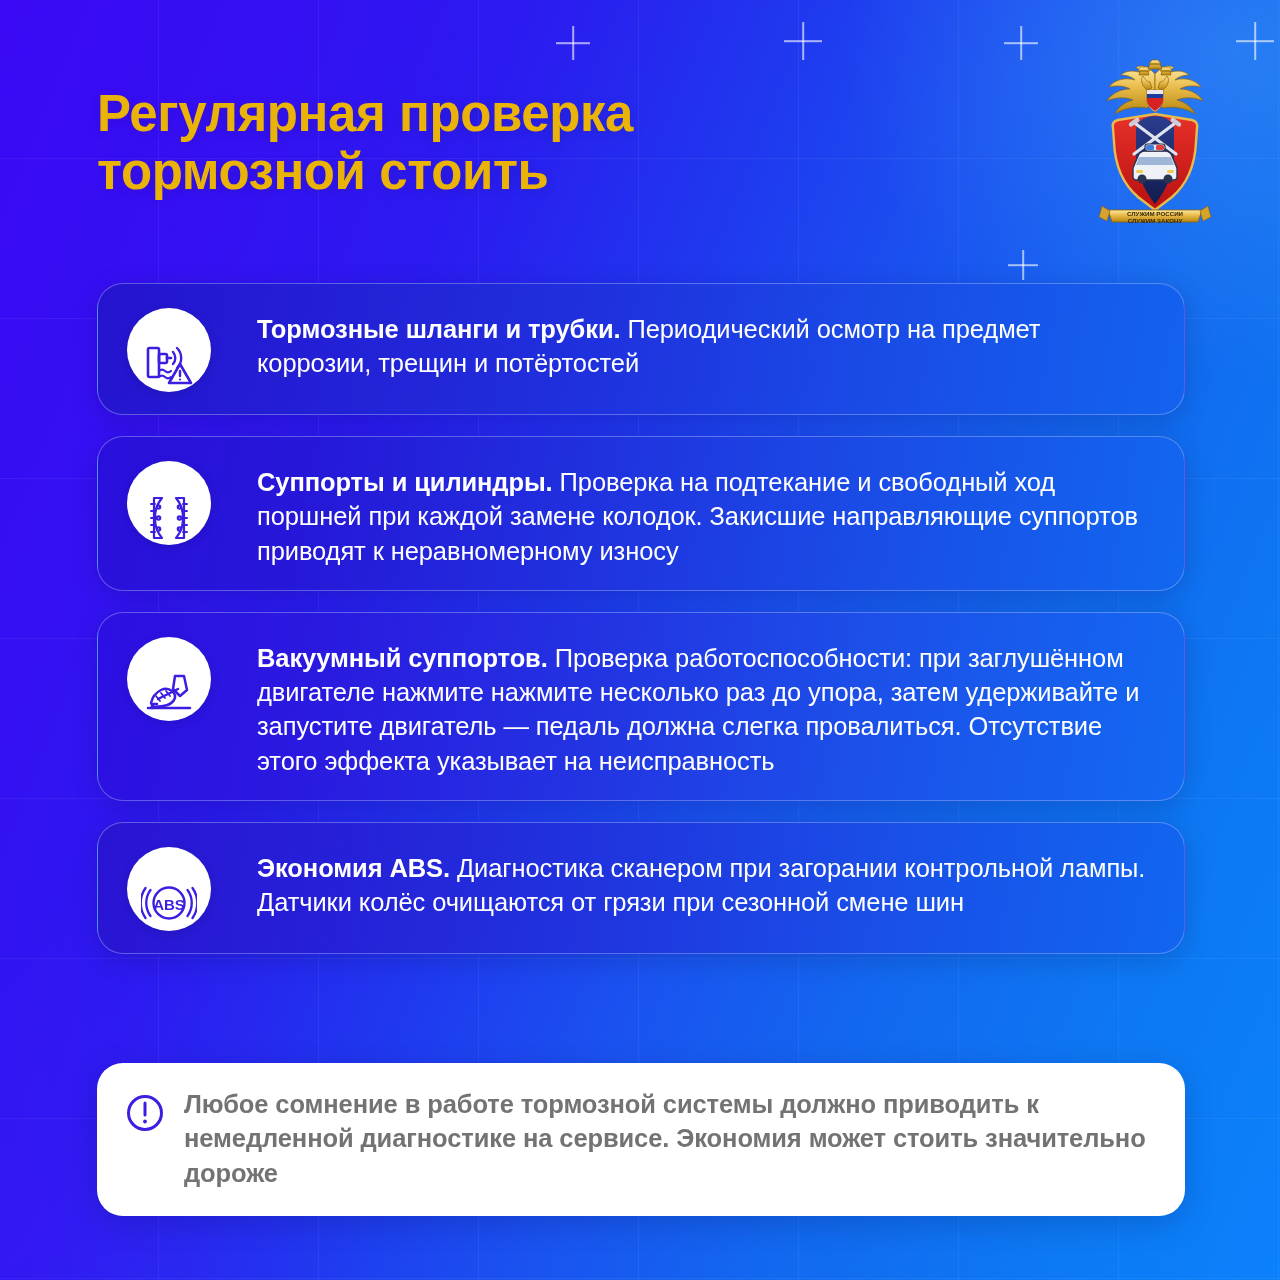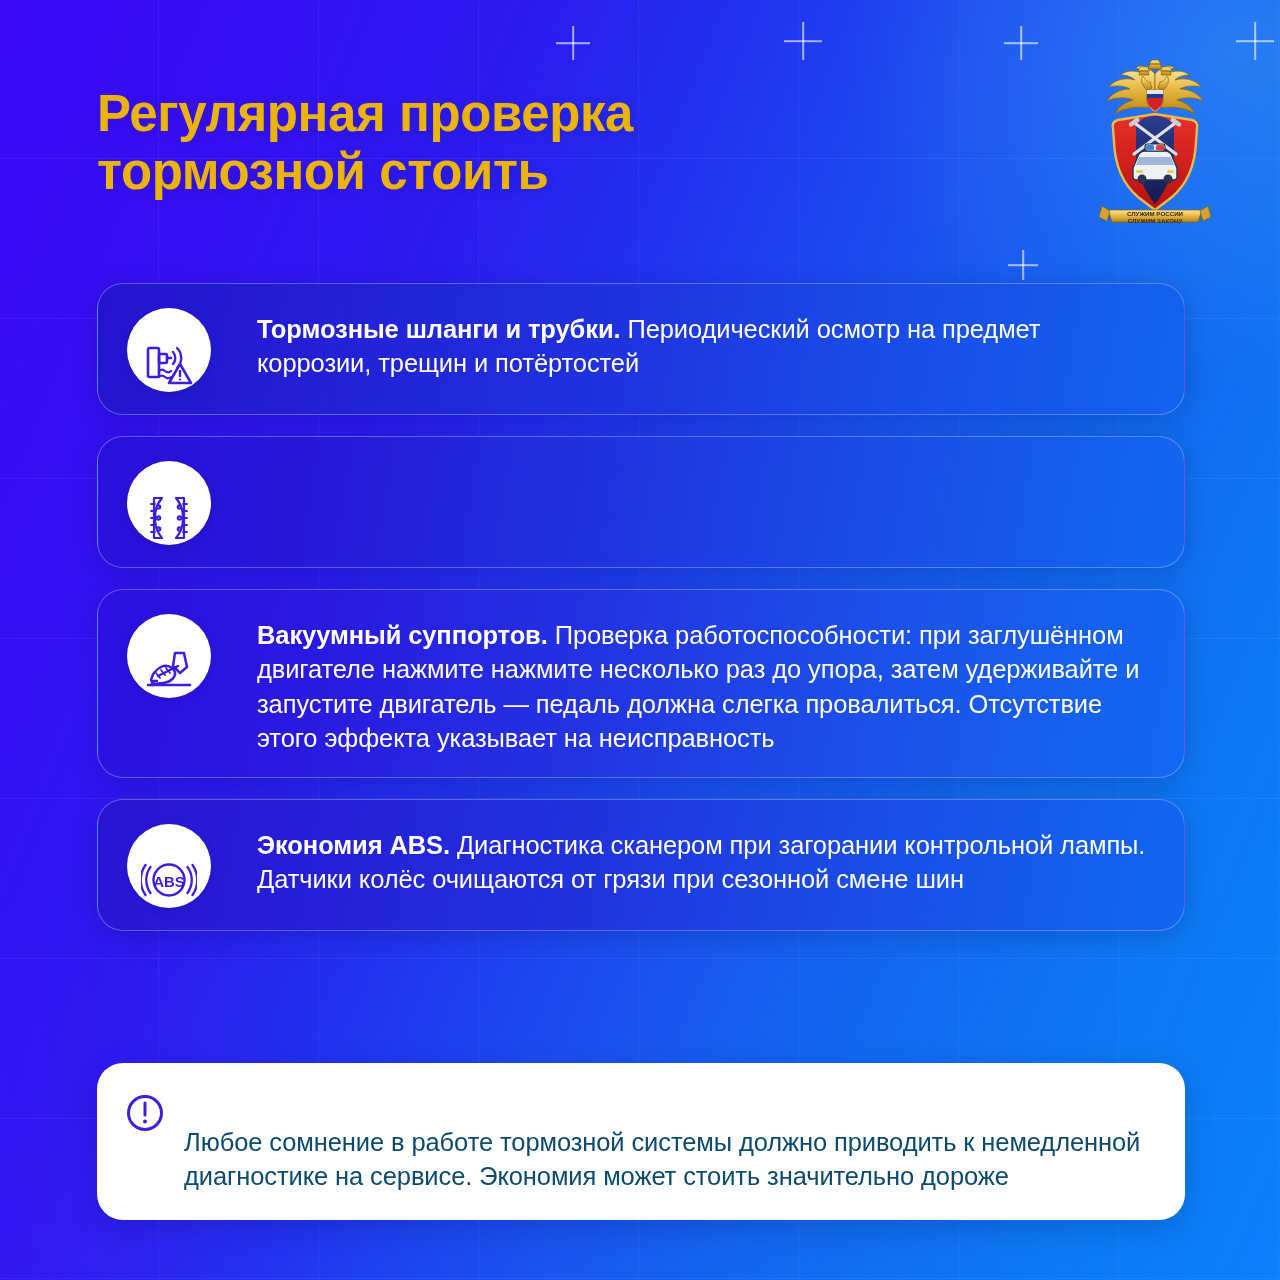--- a/index.html
+++ b/index.html
@@ -89,23 +89,22 @@
   
   #callout{
     position:absolute; left:97px; top:1063px; width:1088px;
     background:#fff; border-radius:26px;
     padding:24px 34px 26px 28px;
     display:flex; align-items:flex-start; gap:19px;
     box-shadow:0 8px 30px rgba(5,0,60,.18);
   }
   #callout-icon{ flex:0 0 auto; margin-top:6px; }
   #callout-text{
-    color:#0c4a6e; font-size:25.5px; line-height:1.345; font-weight:400;
+    color:#737373; font-size:25.5px; line-height:1.345; font-weight:700;
     letter-spacing:-0.1px;
-    margin-top:38px;
   }
 </style>
 </head>
 <body>
 
 <div id="bg-gradient"></div>
 <div id="bg-grid"></div>
 <div id="bg-glow"></div>
 
 <div class="spark" style="left:556px;top:26px;width:34px;height:34px;">
@@ -245,20 +244,23 @@
           <path d="M13 13 h-4 M13 20 h-4 M13 27 h-4 M13 34 h-4 M13 41 h-4" stroke-width="1.9"></path>
           <path d="M41 13 h4 M41 20 h4 M41 27 h4 M41 34 h4 M41 41 h4" stroke-width="1.9"></path>
           <circle cx="16.5" cy="16" r="1.7"></circle>
           <circle cx="16.5" cy="27" r="1.7"></circle>
           <circle cx="16.5" cy="38" r="1.7"></circle>
           <circle cx="37.5" cy="16" r="1.7"></circle>
           <circle cx="37.5" cy="27" r="1.7"></circle>
           <circle cx="37.5" cy="38" r="1.7"></circle>
         </svg>
       </div>
+      <div class="card-text">
+        <span class="bold">Суппорты и цилиндры.</span><span> Проверка на подтекание и свободный ход поршней при каждой замене колодок. Закисшие направляющие суппортов приводят к неравномерному износу</span>
+      </div>
     </div>
 
     <div class="card c3">
       <div class="icon-badge">
         <svg width="54" height="54" viewBox="0 0 54 54" fill="none" stroke="#3a1fe0" stroke-width="2.5" stroke-linecap="round" stroke-linejoin="round">
           <path d="M6 41 h42"></path>
           <path d="M10 41 v-4 h5"></path>
           <path d="M33 9 h9 l3 14 -7 6 -7 -7 Z"></path>
           <path d="M36 22 L16 32"></path>
           <path d="M9 36 q2 -9 10 -13 q6 -3 11 1 q5 4 2 9 q-3 5 -11 6 l-9 1 Z"></path>

